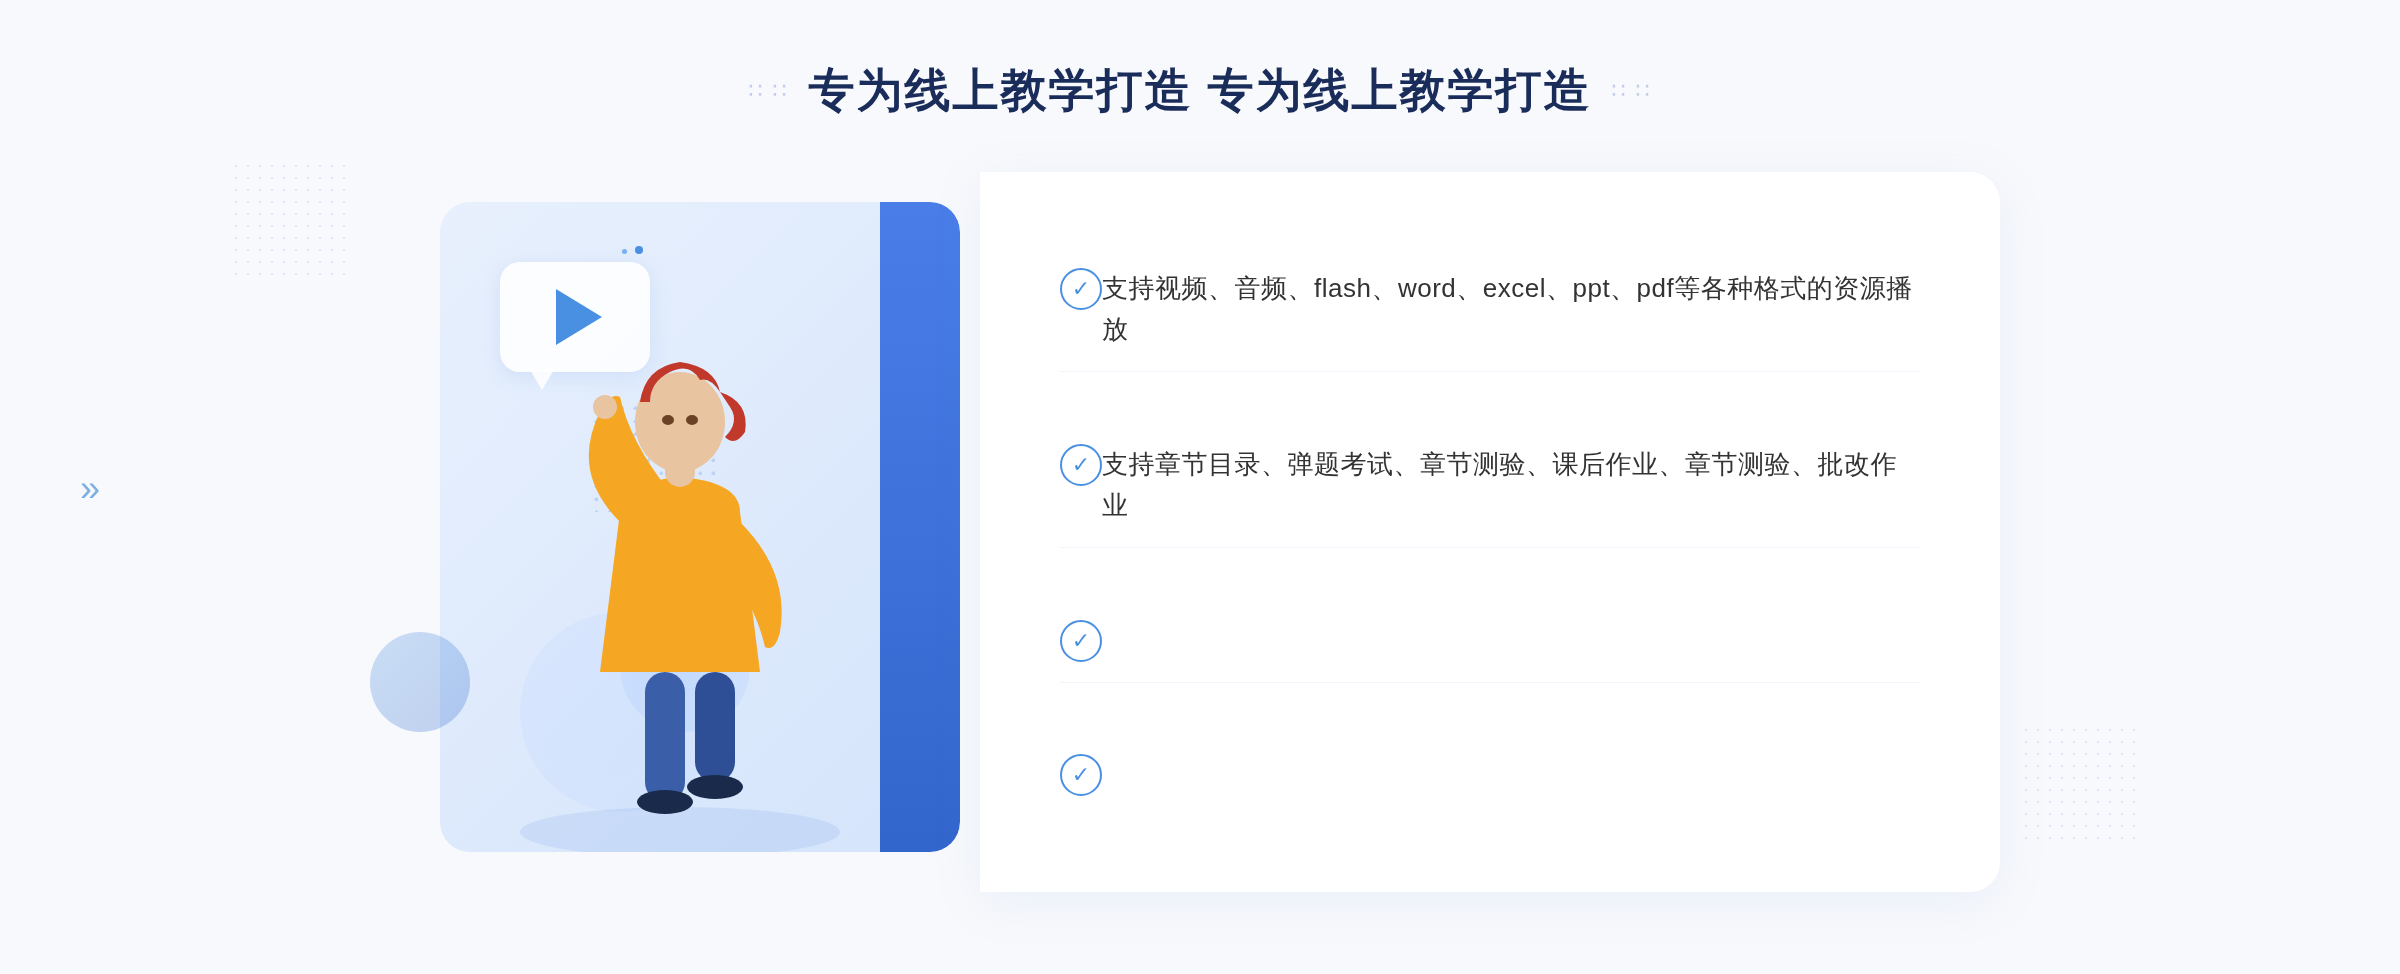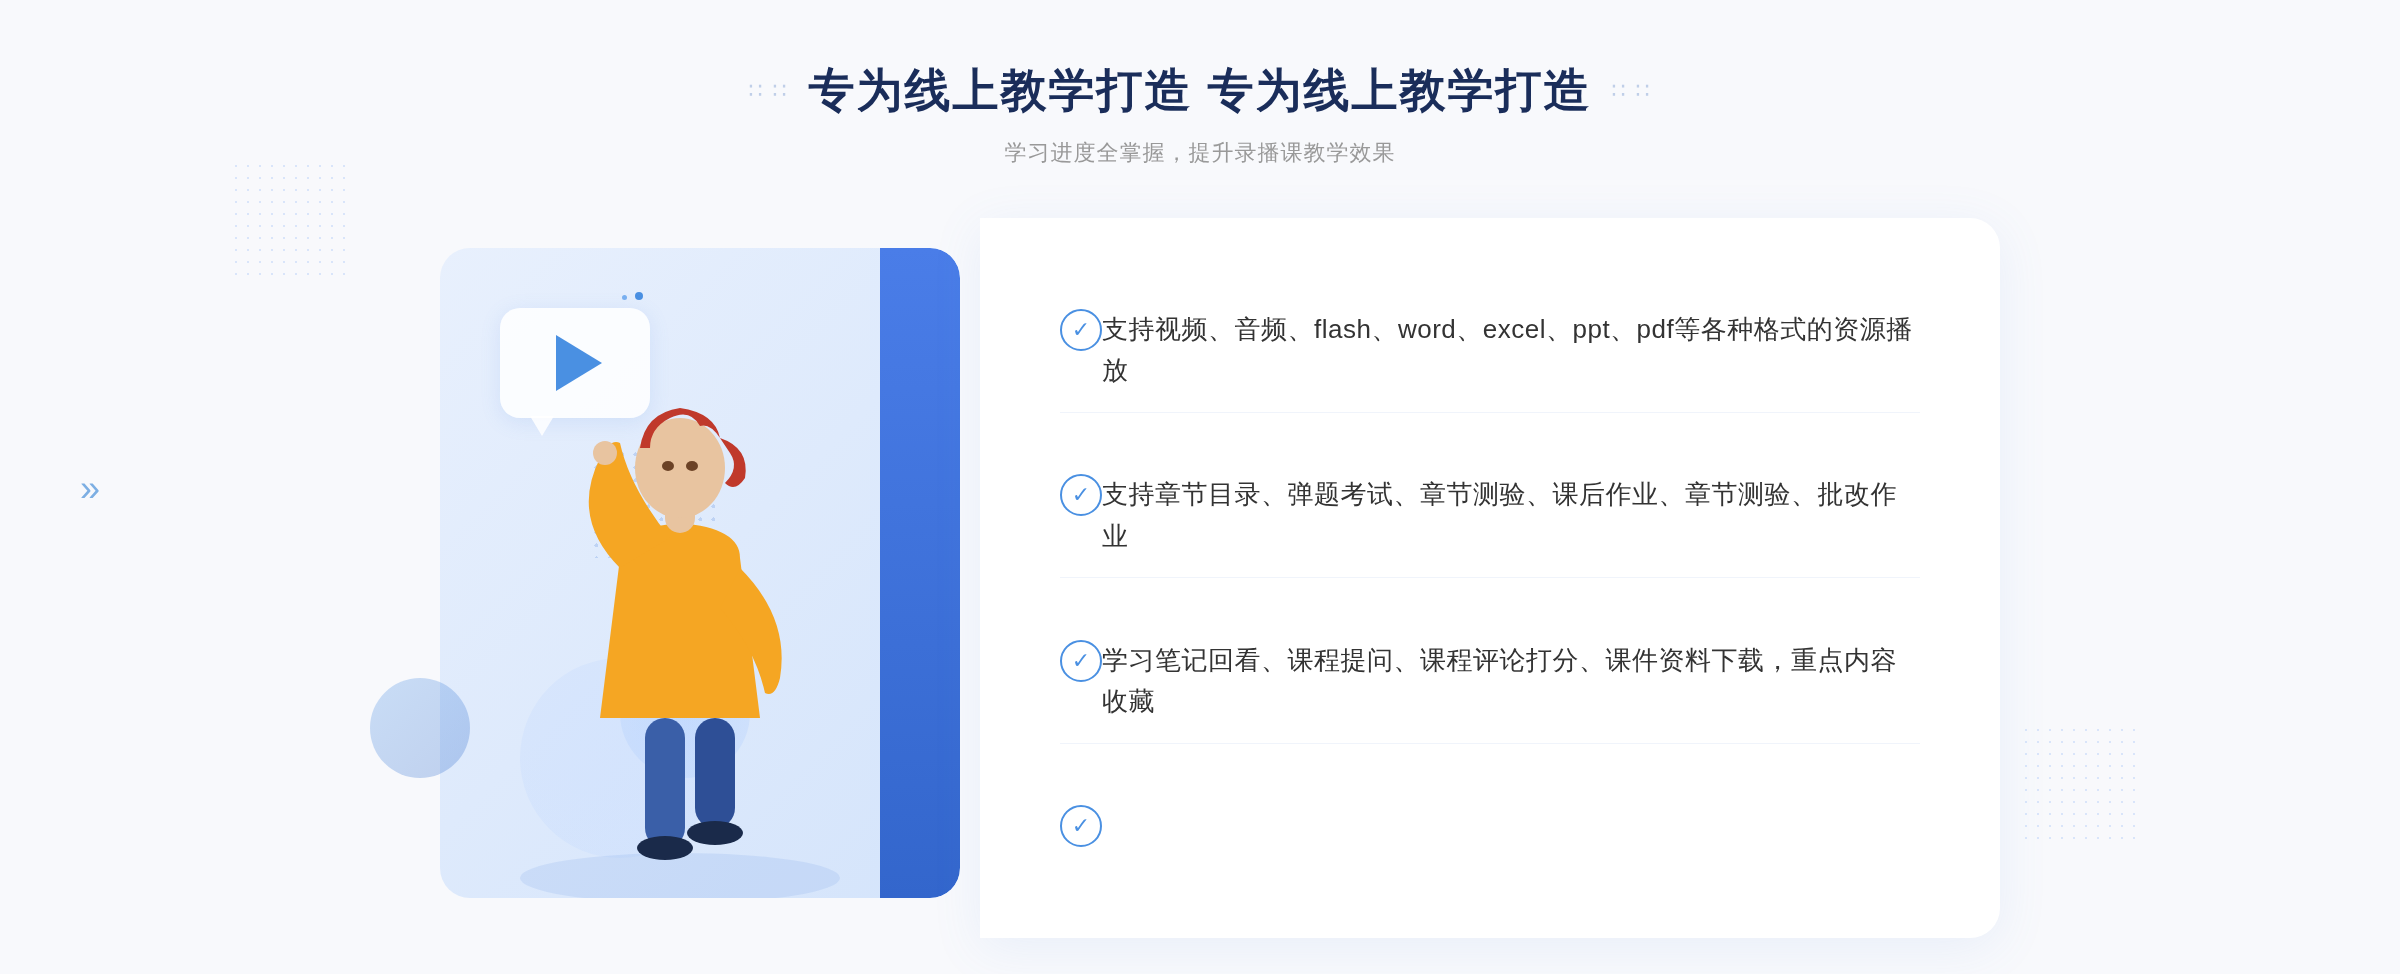--- a/index.html
+++ b/index.html
@@ -322,21 +322,20 @@
 <body>
 
 <div class="page-container">
 
   <div class="header-section">
     <div style="display: flex; align-items: center; justify-content: center;">
       <span class="header-decoration-left">∷ ∷</span>
       <h1 class="main-title">专为线上教学打造 专为线上教学打造</h1>
       <span class="header-decoration-right">∷ ∷</span>
     </div>
-    <p class="sub-title">学习进度全掌握，提升录播课教学效果</p>
   </div>
 
   <div class="main-content">
 
     <div class="illustration-container">
       <div class="illustration-bg">
 
         <div class="blue-bar"></div>
 
         <div class="bg-dots-left"></div>
@@ -406,21 +405,20 @@
         <div class="check-circle">
           <span class="check-mark">✓</span>
         </div>
         <span class="feature-text">支持章节目录、弹题考试、章节测验、课后作业、章节测验、批改作业</span>
       </div>
 
       <div class="feature-item">
         <div class="check-circle">
           <span class="check-mark">✓</span>
         </div>
-        <span class="feature-text">学习笔记回看、课程提问、课程评论打分、课件资料下载，重点内容收藏</span>
       </div>
 
       <div class="feature-item">
         <div class="check-circle">
           <span class="check-mark">✓</span>
         </div>
       </div>
 
     </div>
 

